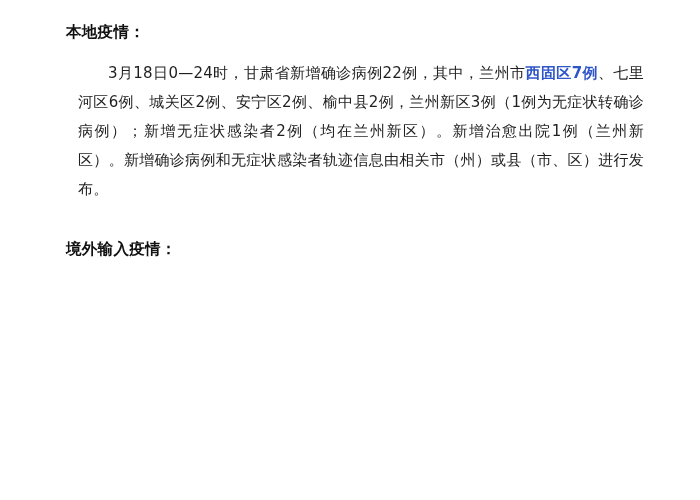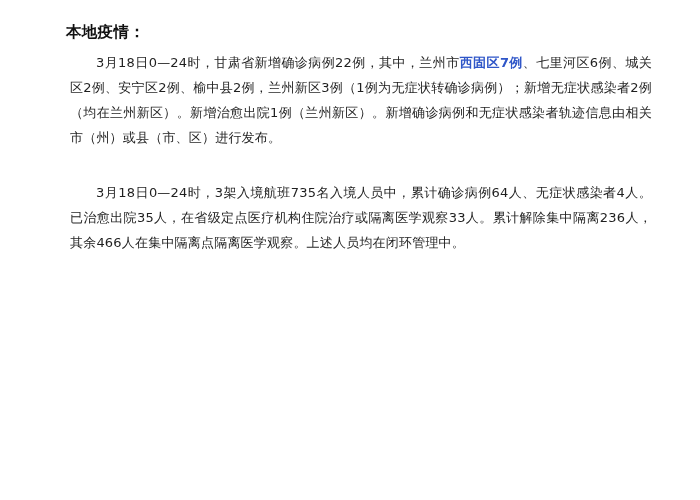--- a/index.html
+++ b/index.html
@@ -26,26 +26,26 @@
   }
   .section-title {
     font-size: 15.5px;
     font-weight: bold;
     line-height: 1.9;
     letter-spacing: 0.3px;
     color: #111111;
     margin: 0 0 2px 0;
   }
   .para {
-    font-size: 13px;
+    font-size: 15px;
     line-height: 1.92;
     text-align: justify;
     text-justify: inter-ideograph;
     text-indent: 2em;
-    margin: 4px;
+    margin: 12px;
     color: #1f1f1f;
     letter-spacing: 0.2px;
   }
   .highlight {
     color: #2f56c8;
     font-weight: bold;
   }
   .section-gap {
     height: 20px;
   }
@@ -59,18 +59,18 @@
 <div class="page">
 
   <div class="section">
     <h2 class="section-title">本地疫情：</h2>
     <p class="para"><span>3月18日0—24时，甘肃省新增确诊病例22例，其中，兰州市</span><span class="highlight">西固区7例</span><span>、七里河区6例、城关区2例、安宁区2例、榆中县2例，兰州新区3例（1例为无症状转确诊病例）；新增无症状感染者2例（均在兰州新区）。新增治愈出院1例（兰州新区）。新增确诊病例和无症状感染者轨迹信息由相关市（州）或县（市、区）进行发布。</span></p>
   </div>
 
   <div class="section-gap"></div>
 
   <div class="section">
-    <p class="para">3月18日0—24时，3架入境航班735名入境人员中，累计确诊病例64人、无症状感染者4人。已治愈出院35人，在省级定点医疗机构住院治疗或隔离医学观察33人。累计解除集中隔离236人，其余466人在集中隔离点隔离医学观察。上述人员均在闭环管理中。</p>
+    <h2 class="section-title">境外输入疫情：</h2>
   </div>
 
   <div class="bottom-gap"></div>
 
 </div>
 
 </body></html>

